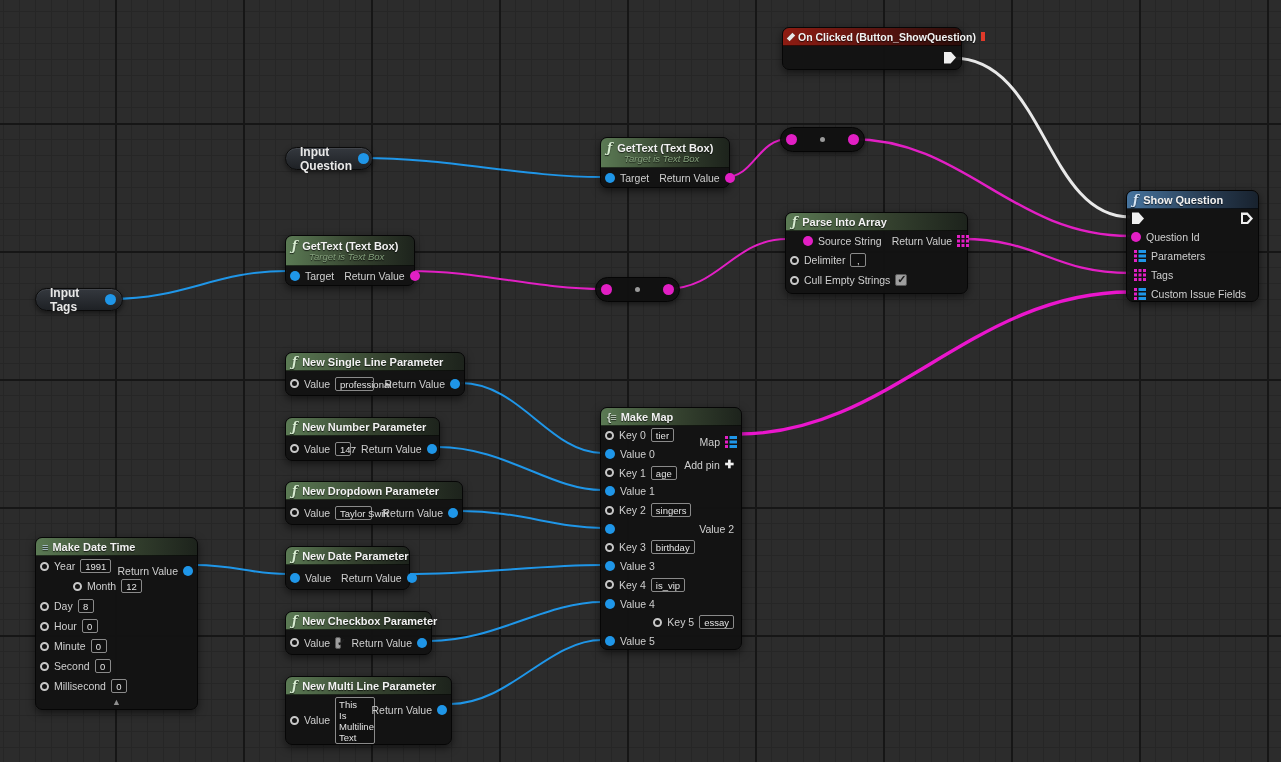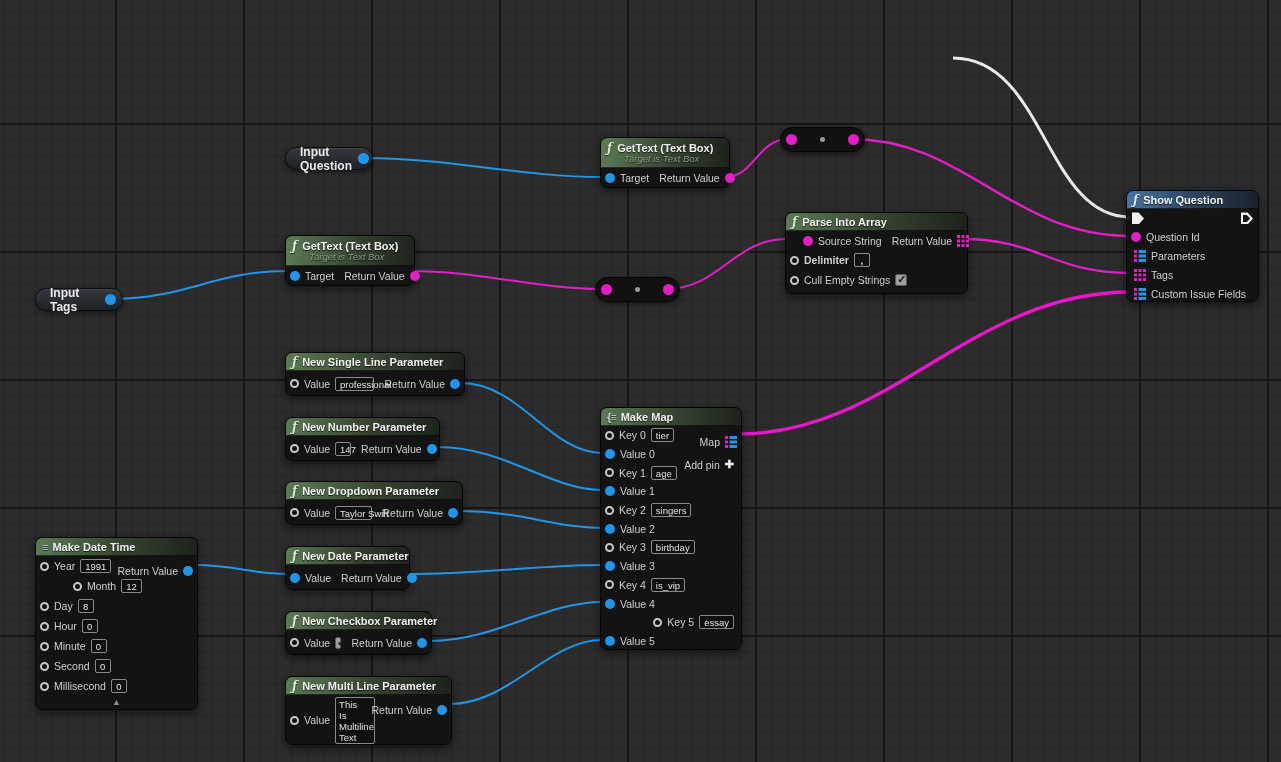--- a/index.html
+++ b/index.html
@@ -119,20 +119,31 @@
     <path d="M739,434 C890,434 972,292 1130,292" fill="none" stroke="#ea16cd" stroke-width="3.4"></path>
     <path d="M461,383 C520,383 550,453 602,453" fill="none" stroke="#1f96e8" stroke-width="2"></path>
     <path d="M438,447 C505,447 550,490 602,490" fill="none" stroke="#1f96e8" stroke-width="2"></path>
     <path d="M461,511 C520,511 555,528 602,528" fill="none" stroke="#1f96e8" stroke-width="2"></path>
     <path d="M196,565 C235,565 250,574 287,574" fill="none" stroke="#1f96e8" stroke-width="2"></path>
     <path d="M407,574 C480,574 540,565 602,565" fill="none" stroke="#1f96e8" stroke-width="2"></path>
     <path d="M430,641 C495,641 545,602 602,602" fill="none" stroke="#1f96e8" stroke-width="2"></path>
     <path d="M450,704 C510,704 548,640 602,640" fill="none" stroke="#1f96e8" stroke-width="2"></path>
   </svg>
 
+  <div class="node" style="left:782px;top:27px;width:180px;height:43px;">
+    <div class="hdr hdr-red">
+      <span class="event-diamond"></span>
+      <span style="font-size:10.5px;">On Clicked (Button_ShowQuestion)</span>
+      <span class="delegate-square"></span>
+    </div>
+    <div class="row" style="height:23px;">
+      <span class="spacer"></span>
+      <span class="exec out"></span>
+    </div>
+  </div>
 
   <div class="reroute" style="left:780px;top:127px;width:85px;">
     <span class="pin pin-pink"></span>
     <span class="dot"></span>
     <span class="pin pin-pink"></span>
   </div>
 
   <div class="node" style="left:600px;top:137px;width:130px;height:51px;">
     <div class="hdr hdr-green tall">
       <div class="titleline">
@@ -234,21 +245,21 @@
             <rect x="9" y="0" width="3" height="3"></rect>
             <rect x="0" y="4.5" width="3" height="3"></rect>
             <rect x="4.5" y="4.5" width="3" height="3"></rect>
             <rect x="9" y="4.5" width="3" height="3"></rect>
             <rect x="0" y="9" width="3" height="3"></rect>
             <rect x="4.5" y="9" width="3" height="3"></rect>
             <rect x="9" y="9" width="3" height="3"></rect>
           </g>
         </svg>
     </div>
-    <div class="row" style="height:19.5px;font-weight:bold;">
+    <div class="row" style="height:19.5px;">
       <span class="pin in ring pin-pink"></span>
       <span class="lbl">Delimiter</span>
       <span class="field">,</span>
     </div>
     <div class="row" style="height:20px;">
       <span class="pin in ring pin-red"></span>
       <span class="lbl">Cull Empty Strings</span>
       <span class="checkbox"></span>
     </div>
   </div>
@@ -461,21 +472,21 @@
     </div>
     <div class="row" style="height:18.7px;">
       <span class="pin in pin-blue"></span>
       <span class="lbl">Value 1</span>
     </div>
     <div class="row" style="height:18.7px;">
       <span class="pin in ring pin-pink"></span>
       <span class="lbl">Key 2</span>
       <span class="field">singers</span>
     </div>
-    <div class="row" style="height:18.7px;">
+    <div class="row" style="height:18.7px;justify-content:space-between;">
       <span class="pin in pin-blue"></span>
       <span class="lbl">Value 2</span>
     </div>
     <div class="row" style="height:18.7px;">
       <span class="pin in ring pin-pink"></span>
       <span class="lbl">Key 3</span>
       <span class="field">birthday</span>
     </div>
     <div class="row" style="height:18.7px;">
       <span class="pin in pin-blue"></span>

